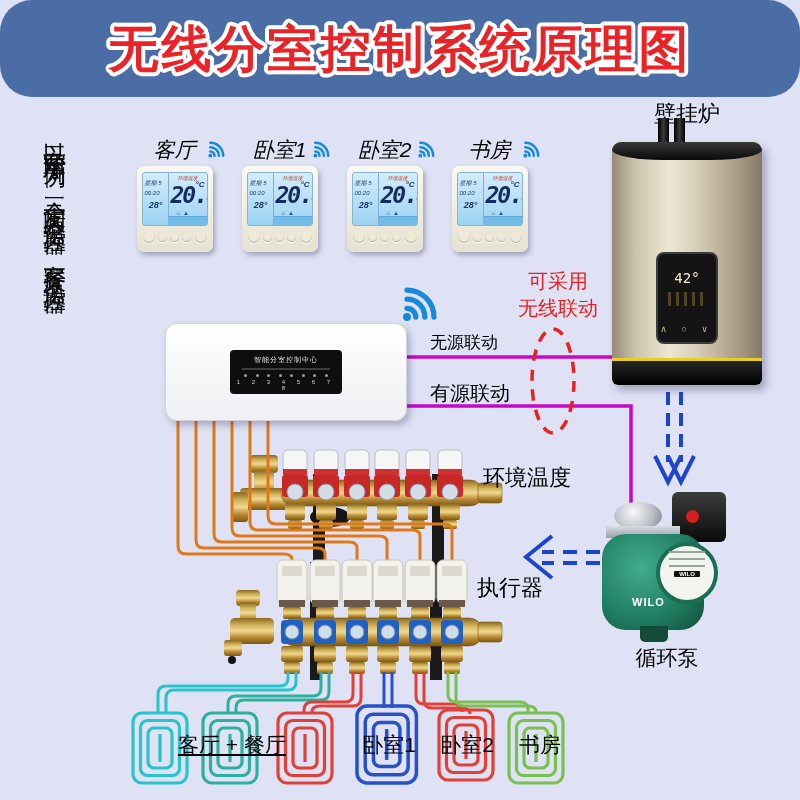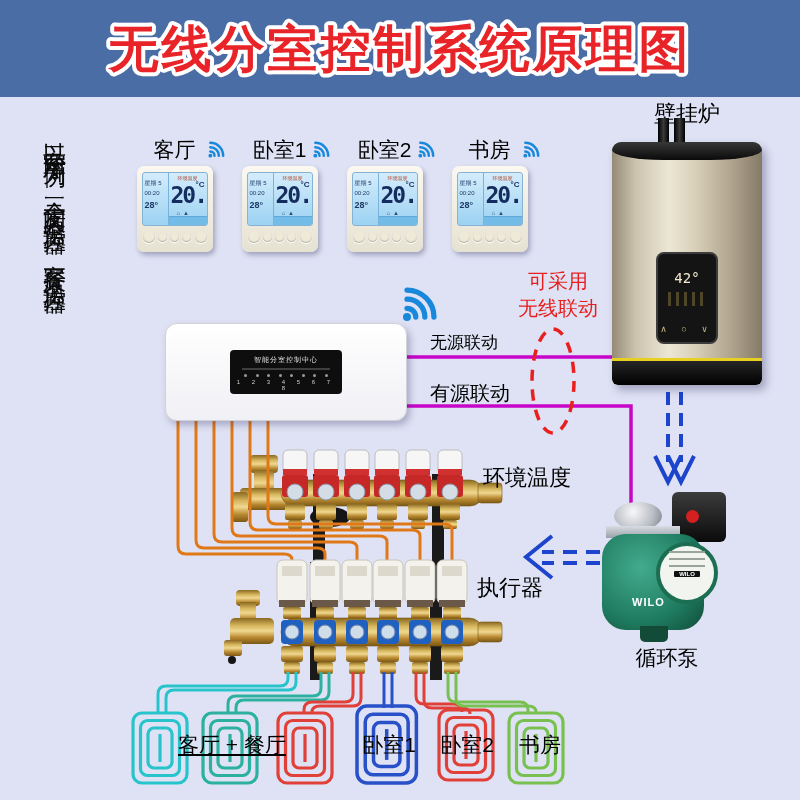--- a/index.html
+++ b/index.html
@@ -1,38 +1,38 @@
 <!DOCTYPE html>
 <html><head>
 <meta charset="utf-8">
 <style>
   html,body{margin:0;padding:0;}
   body{font-family:"Liberation Sans",sans-serif;}
   #stage{position:relative;width:800px;height:800px;background:#dfe2f4;overflow:hidden;}
 
   
-  #banner{position:absolute;left:0;top:0;width:800px;height:97px;background:#4a6da5;}
+  #banner{position:absolute;left:0;top:0;width:800px;height:97px;background:#4a6da5;border-radius:32px;}
 
   
   #side-note{position:absolute;left:40px;top:124px;height:670px;
     writing-mode:vertical-rl;text-orientation:mixed;
     font-size:23px;letter-spacing:4px;color:#0a0a0a;}
 
   
   #tstat-row{position:absolute;left:122px;top:136px;width:420px;display:flex;}
-  .tunit{width:105px;position:relative;}
+  .tunit{width:105px;position:relative;font-style:italic;}
   .tunit-head{position:relative;height:30px;text-align:center;font-size:21px;color:#000;}
   .wifi{position:absolute;right:0px;top:3px;width:20px;height:20px;}
   .tstat{width:76px;height:86px;margin:0 auto;background:linear-gradient(180deg,#faf8f0,#e6e2d2);
     border-radius:7px;box-shadow:2px 3px 5px rgba(40,40,90,.35);padding:6px 5px 0;box-sizing:border-box;}
   .tscreen{height:52px;background:linear-gradient(180deg,#d4ecfc,#9cd2f2);
     border:1px solid #86b2d6;border-radius:3px;display:flex;position:relative;overflow:hidden;}
   .tleft{width:22px;border-right:1px solid #79b2da;font-size:6px;color:#1c3a66;
     padding:5px 1px 0 2px;line-height:1.7;}
-  .tleft .ftemp{font-size:9px;font-weight:bold;}
+  .tleft .ftemp{font-size:9px;font-weight:bold;text-align:center;}
   .tmain{flex:1;position:relative;}
   .tmain .thead{position:absolute;top:2px;left:0;right:0;text-align:center;font-size:5px;color:#b04020;}
   .tmain .temp{position:absolute;top:9px;left:2px;font-family:"DejaVu Sans Mono",monospace;
     font-weight:bold;font-size:23px;color:#142c5e;letter-spacing:-2px;}
   .tmain .unit{position:absolute;top:7px;right:2px;font-size:8px;font-weight:bold;color:#142c5e;}
   .tmain .ticons{position:absolute;bottom:9px;left:8px;font-size:6px;color:#2a4a7a;letter-spacing:3px;}
   .tband{position:absolute;bottom:0;left:0;right:0;height:8px;background:#74bce8;border-top:1px solid #5ea8dc;}
   .tbtns{height:22px;display:flex;align-items:center;justify-content:space-between;padding:0 1px;}
   .tbtn{width:9px;height:9px;border-radius:50%;background:#efe9d8;box-shadow:inset 0 -1px 1px rgba(0,0,0,.25),0 1px 1px #fff;}
   .tbtn.big{width:12px;height:12px;}

